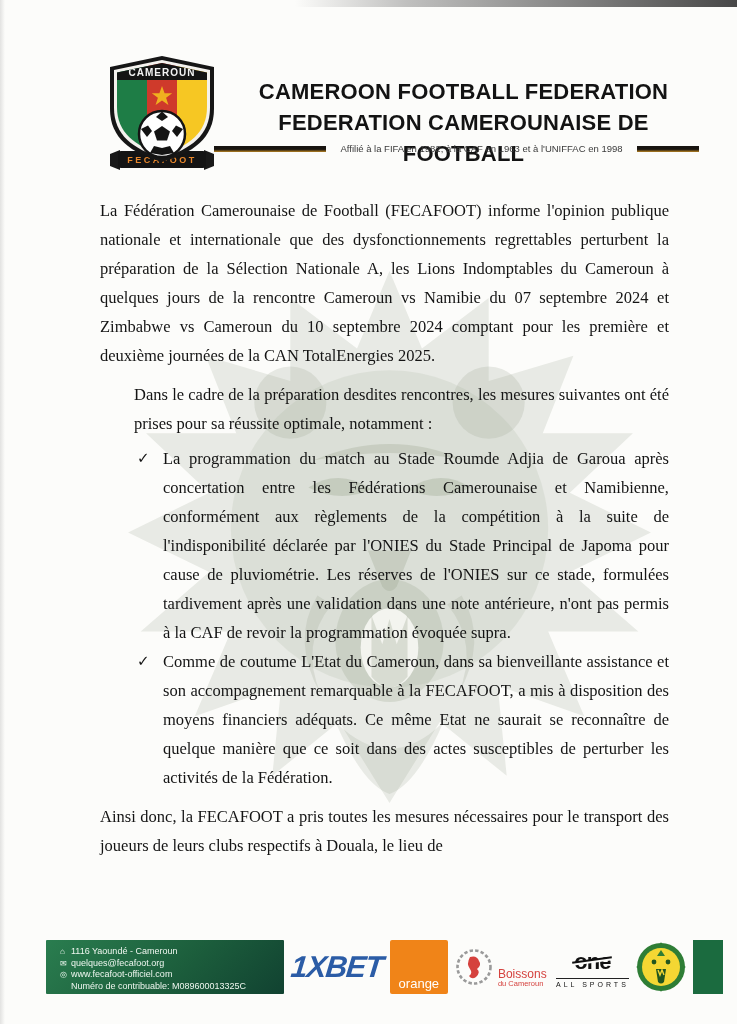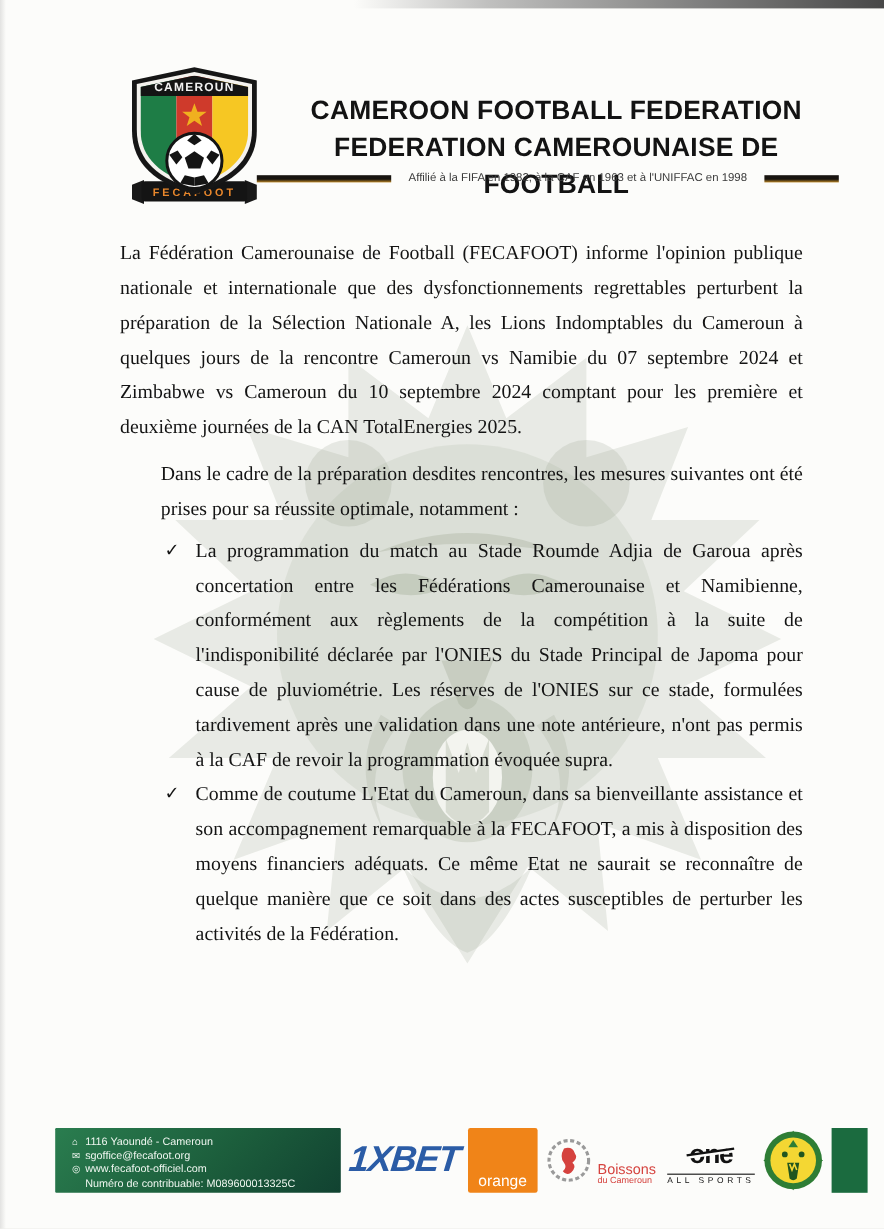--- a/index.html
+++ b/index.html
@@ -169,29 +169,30 @@
     <ul class="points">
       <li>
         <span class="check">✓</span>
         <span>La programmation du match au Stade Roumde Adjia de Garoua après concertation entre les Fédérations Camerounaise et Namibienne, conformément aux règlements de la compétition à la suite de l'indisponibilité déclarée par l'ONIES du Stade Principal de Japoma pour cause de pluviométrie.  Les réserves de l'ONIES sur ce stade, formulées tardivement après une validation dans une note antérieure, n'ont pas permis à la CAF de revoir la programmation évoquée supra.</span>
       </li>
       <li>
         <span class="check">✓</span>
         <span>Comme de coutume L'Etat du Cameroun, dans sa bienveillante assistance et son accompagnement remarquable à la FECAFOOT, a mis à disposition des moyens financiers adéquats. Ce même Etat ne saurait se reconnaître de quelque manière que ce soit dans des actes susceptibles de perturber les activités de la Fédération.</span>
       </li>
     </ul>
+    <p>Ainsi donc, la FECAFOOT a pris toutes les mesures nécessaires pour le transport des joueurs de leurs clubs respectifs à Douala, le lieu de</p>
   </div>
 
   <div class="footer">
     <div class="contact-box">
       <div class="contact-line">
         <span class="ficon">⌂</span><span>1116 Yaoundé - Cameroun</span>
       </div>
       <div class="contact-line">
-        <span class="ficon">✉</span><span>sgoffice@fecafoot.org</span>
+        <span class="ficon">✉</span><span>quelques@fecafoot.org</span>
       </div>
       <div class="contact-line">
         <span class="ficon">◎</span><span>www.fecafoot-officiel.com</span>
       </div>
       <div class="contact-line tax">Numéro de contribuable: M089600013325C</div>
     </div>
 
     <div class="sponsor-bet">1XBET</div>
 
     <div class="sponsor-orange">

